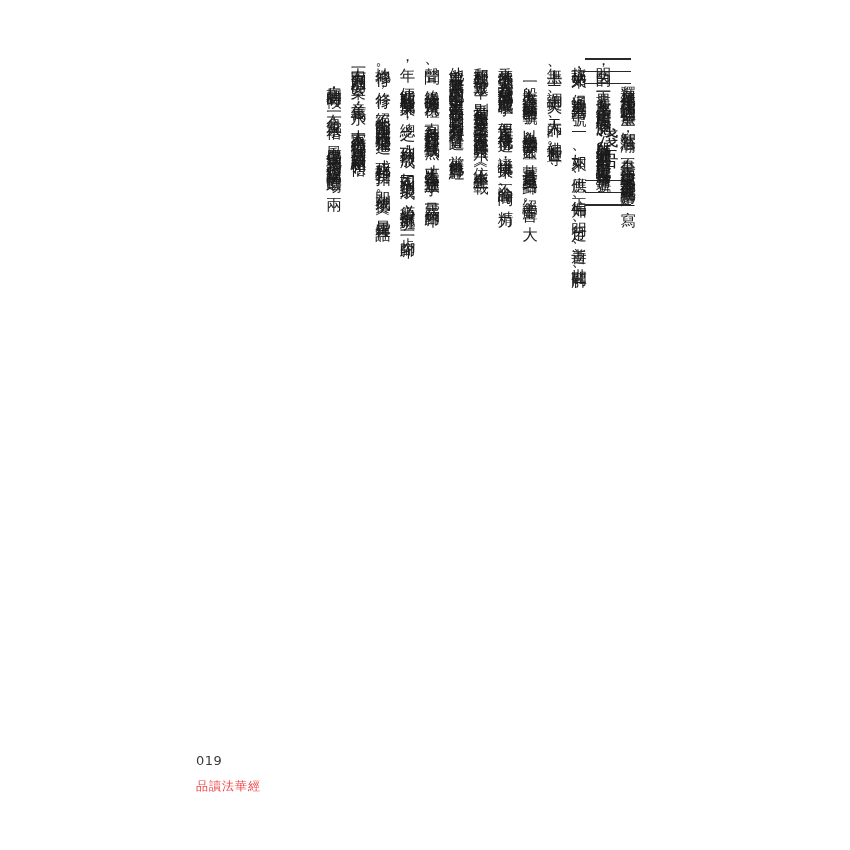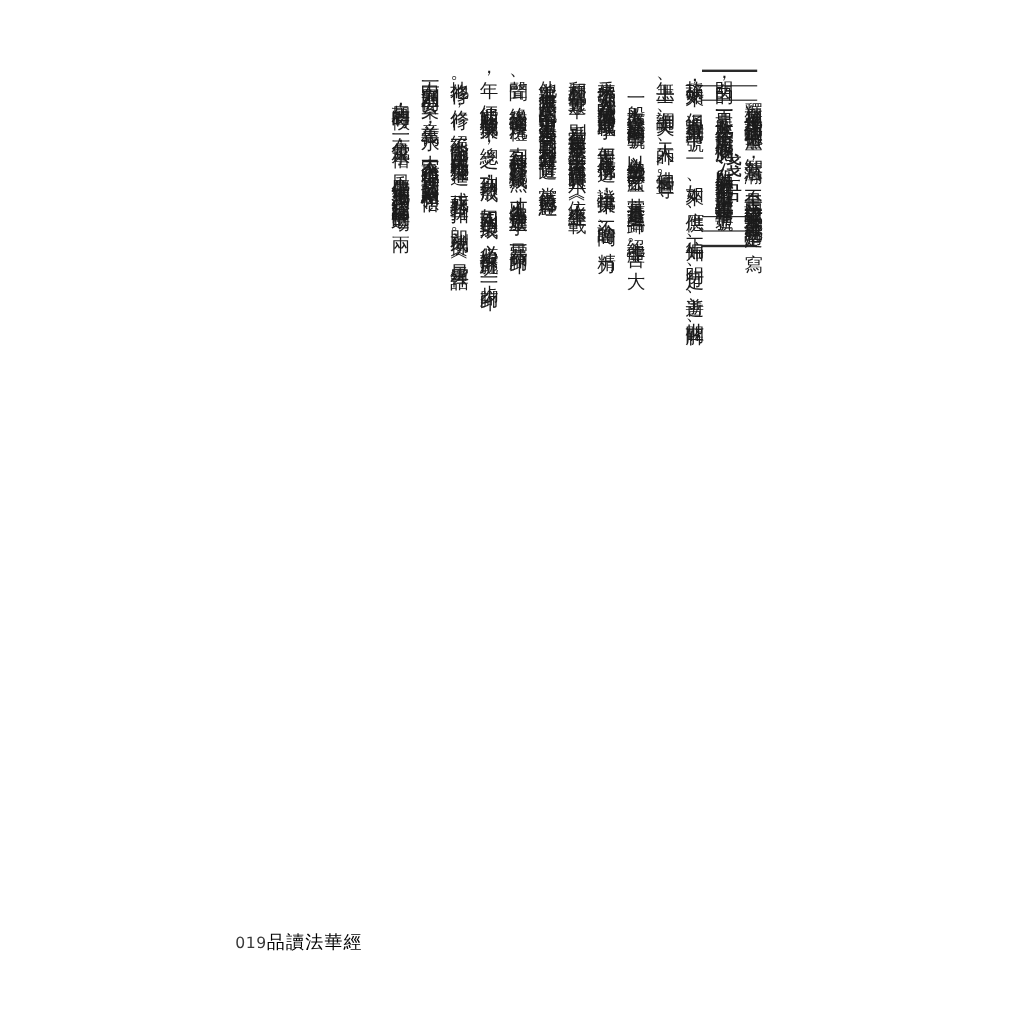--- a/index.html
+++ b/index.html
@@ -92,32 +92,33 @@
   .rule-group.bottom .r2 { height: 1px; }
   .rule-group.bottom .r3 { height: 2px; }
 
   
   .footer {
     position: absolute;
     left: 196px;
     bottom: 55px;
     display: flex;
     align-items: baseline;
+    gap: 10px;
+    flex-direction: column;
   }
   .folio {
     font-family: "DejaVu Sans", "Liberation Sans", sans-serif;
     font-size: 13px;
     color: #3a3a3a;
     letter-spacing: 0.5px;
   }
   .running-head {
-    font-size: 15px;
-    color: #000000;
+    font-size: 12px;
+    color: #ef4444;
     letter-spacing: 1px;
-    margin-top: 39px;
   }
 </style>
 </head>
 <body>
 
 <div class="page">
 
   <div class="heading-wrap">
     <div class="rule-group">
       <div class="r r1"></div>

